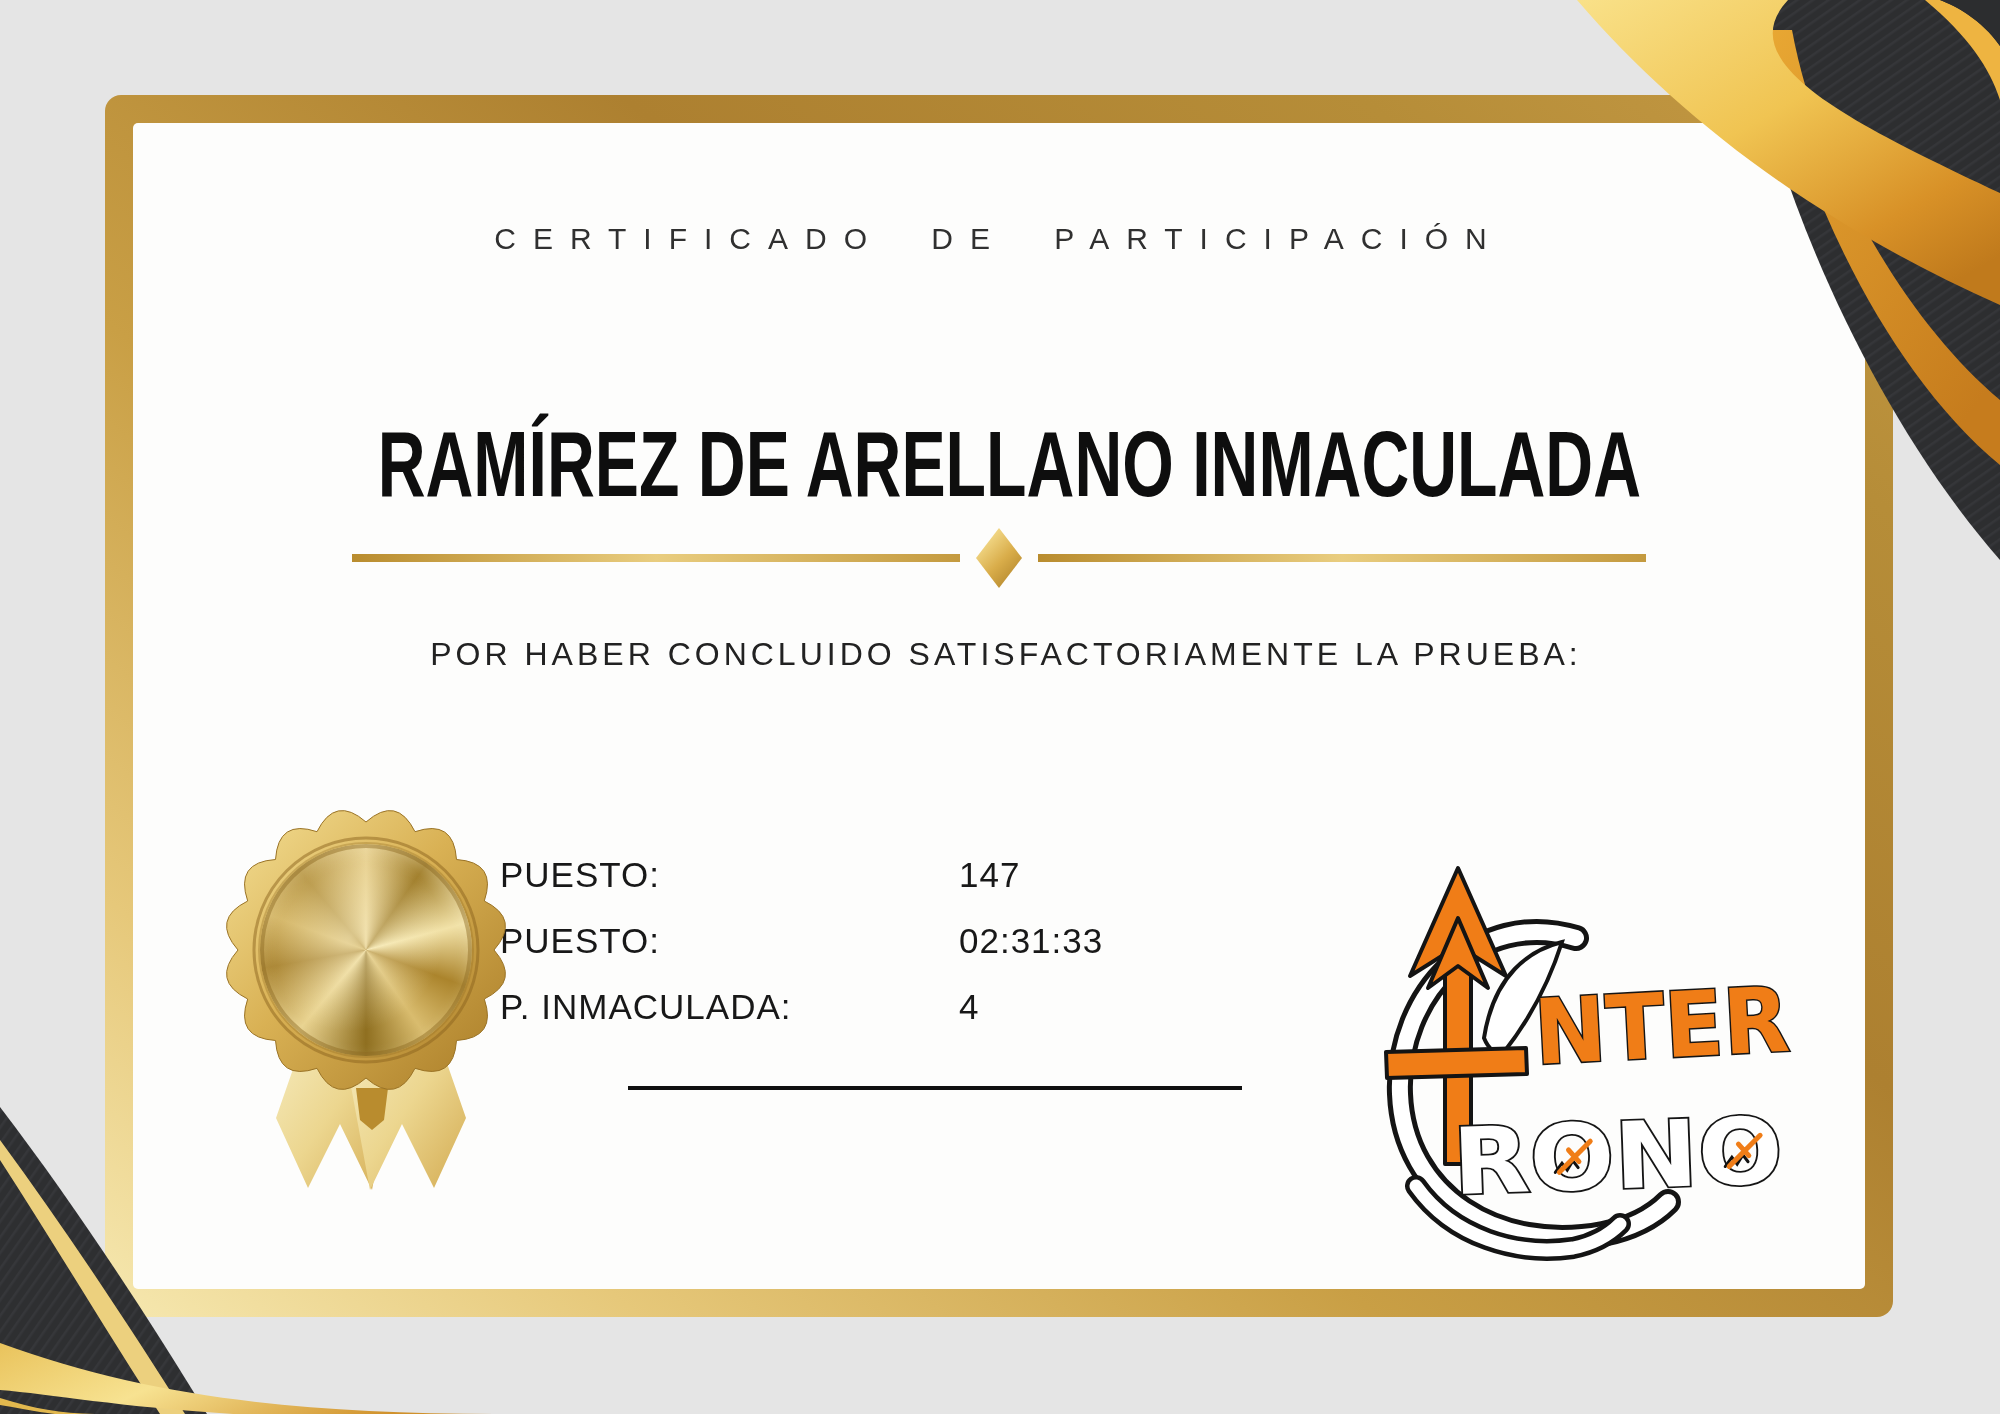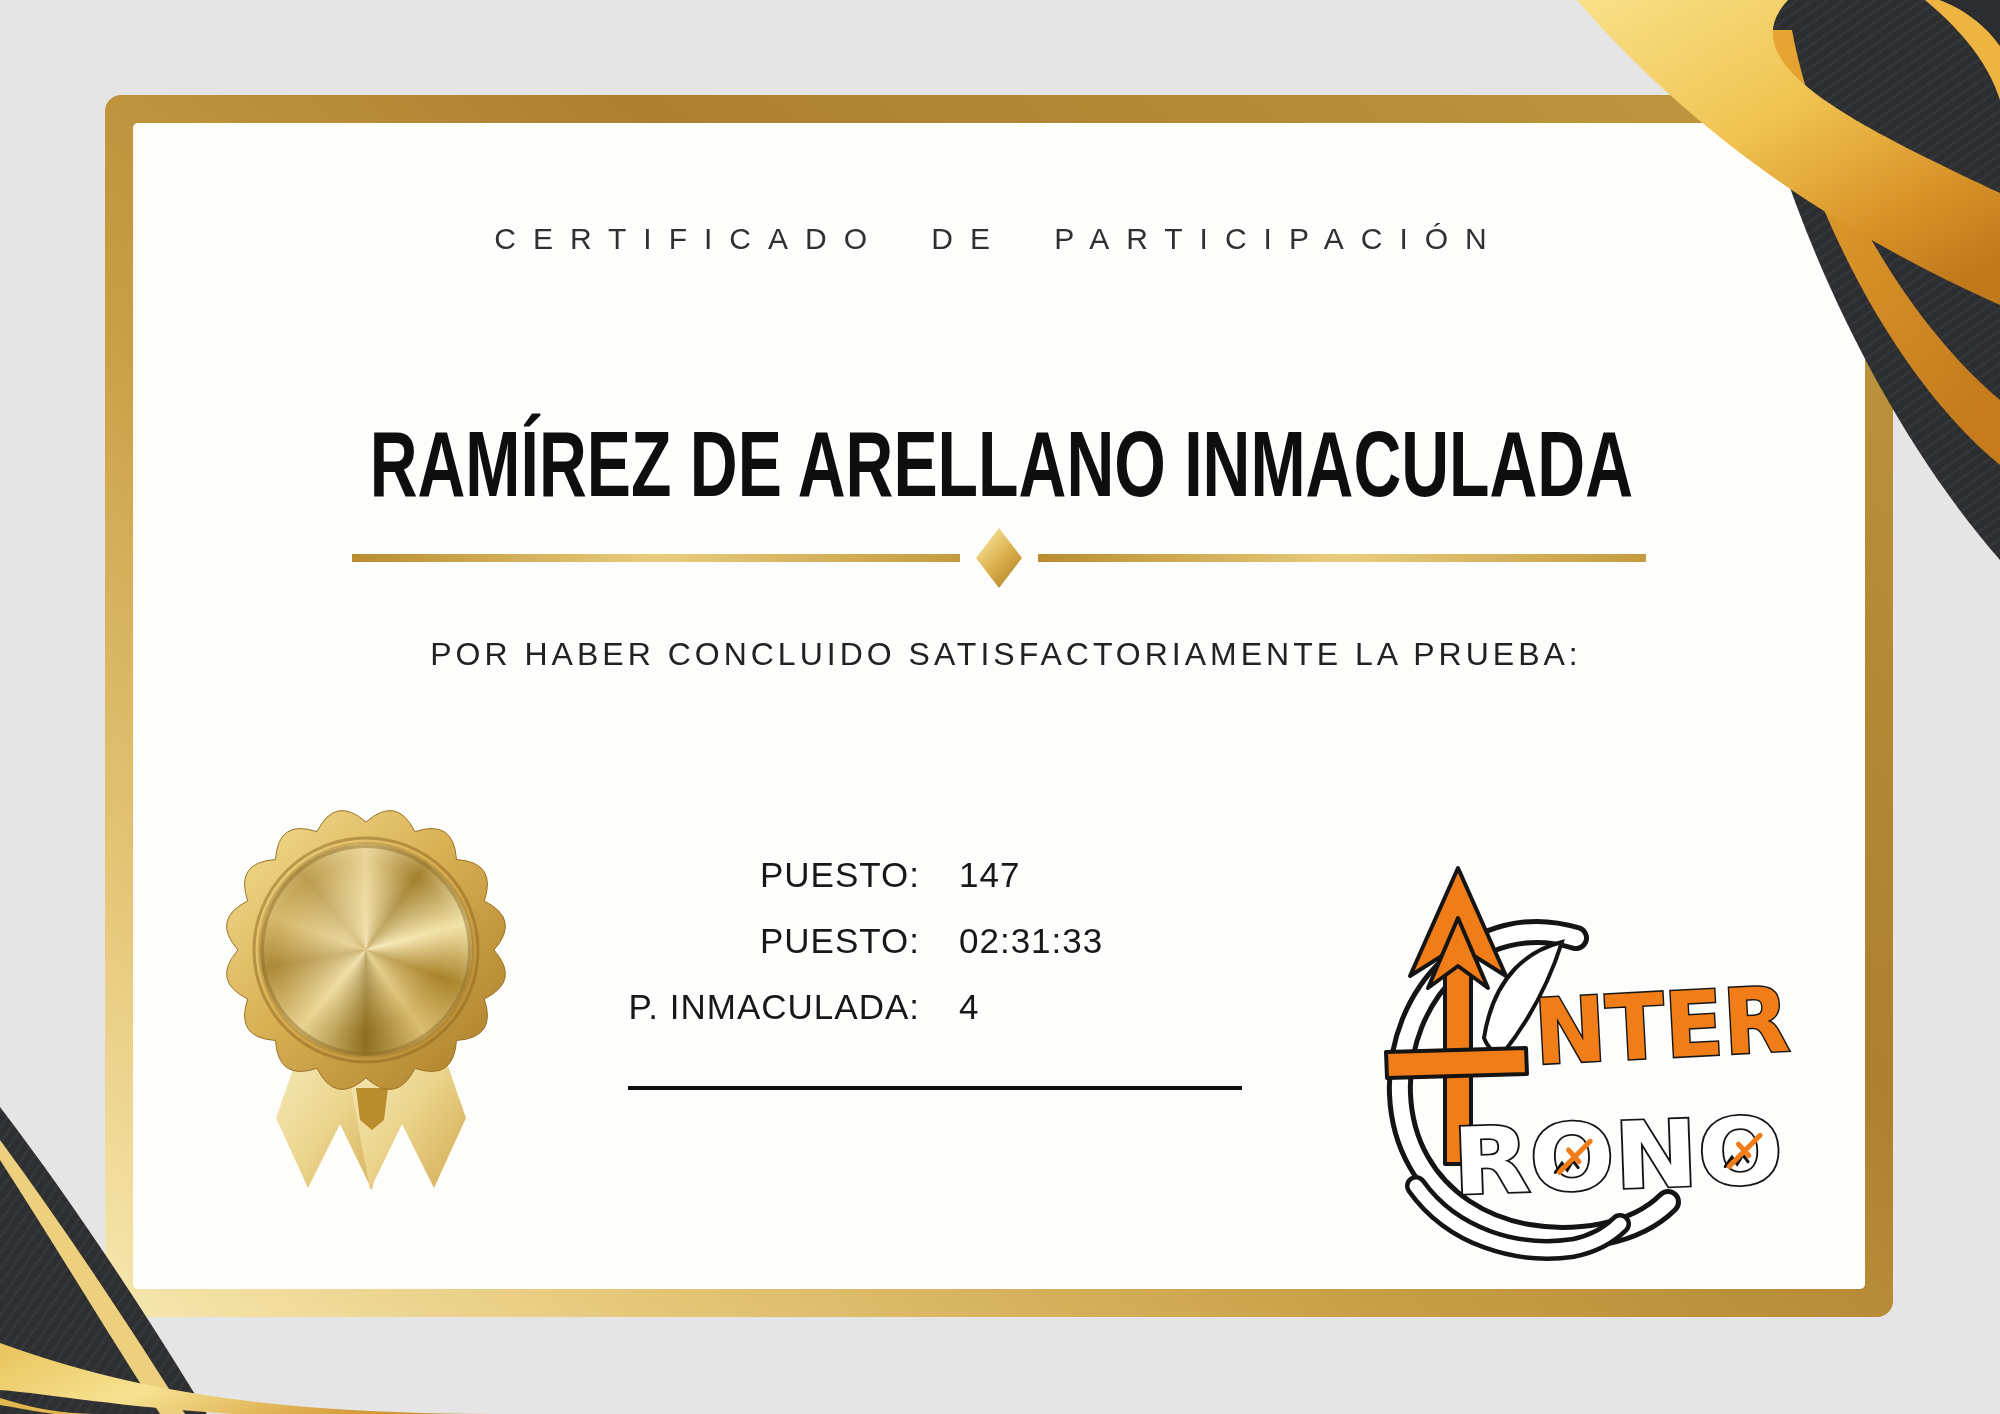--- a/index.html
+++ b/index.html
@@ -6,34 +6,34 @@
   .stage{position:relative;width:2000px;height:1414px;overflow:hidden;
          background:#e5e5e5;font-family:"Liberation Sans","DejaVu Sans",sans-serif;}
   
   .frame{position:absolute;left:105px;top:95px;width:1788px;height:1222px;
          border-radius:16px;
          background:linear-gradient(38deg,#f6e8b0 0%,#e6c87a 16%,#c99f45 38%,#ad8030 62%,#b68d38 84%,#c49944 100%);}
   .sheet{position:absolute;left:28px;top:28px;right:28px;bottom:28px;border-radius:5px;background:#fdfdfc;}
   
   .title{position:absolute;left:133px;top:222px;width:1732px;text-align:center;
          font-size:30px;letter-spacing:17px;word-spacing:22px;color:#303030;}
-  .name-wrap{position:absolute;left:124px;top:412px;width:1732px;text-align:center;line-height:104px;}
+  .name-wrap{position:absolute;left:132px;top:412px;width:1732px;text-align:center;line-height:104px;}
   .name{display:inline-block;font-size:92px;font-weight:700;color:#0e0e0e;
         transform:scaleX(.72);transform-origin:center;white-space:nowrap;}
   .divider{position:absolute;left:133px;top:528px;width:1732px;height:60px;
            display:flex;align-items:center;justify-content:center;}
   .div-line{width:608px;height:8px;background:linear-gradient(90deg,#b98c2e,#e9cd7f 50%,#c49a3f);}
   .div-diamond{width:46px;height:60px;margin:0 16px;
                background:linear-gradient(135deg,#f2d887 20%,#d9ad4a 55%,#a87b23);
                clip-path:polygon(50% 0,100% 50%,50% 100%,0 50%);}
   .subtitle{position:absolute;left:140px;top:636px;width:1732px;text-align:center;
             font-size:32px;letter-spacing:4px;color:#222;}
   .results{position:absolute;left:500px;top:842px;width:620px;}
   .rrow{display:flex;font-size:35px;line-height:66px;color:#181818;letter-spacing:1px;}
-  .rlabel{flex:0 0 420px;text-align:right;}
+  .rlabel{flex:0 0 420px;}
   .rvalue{margin-left:39px;text-align:center;}
   .sigline{position:absolute;left:628px;top:1086px;width:614px;height:4px;background:#101010;}
   
   .medal-disc{position:absolute;left:260px;top:844px;width:212px;height:212px;border-radius:50%;
     background:
       radial-gradient(circle at 42% 44%,rgba(255,248,214,.55),rgba(255,248,214,0) 55%),
       conic-gradient(from -40deg,#b08c36,#e7cf8d 40deg,#9f7c28 75deg,#f2e2a8 115deg,#ab842c 150deg,
                      #d9bc6e 185deg,#8f6f20 220deg,#e9d390 260deg,#a57e28 300deg,#cfae5a 330deg,#b08c36 360deg);
     box-shadow:inset 0 0 0 4px rgba(140,104,30,.45), inset 0 6px 18px rgba(255,250,220,.30), 0 0 0 2px rgba(150,112,38,.35);}
   svg{position:absolute;}

